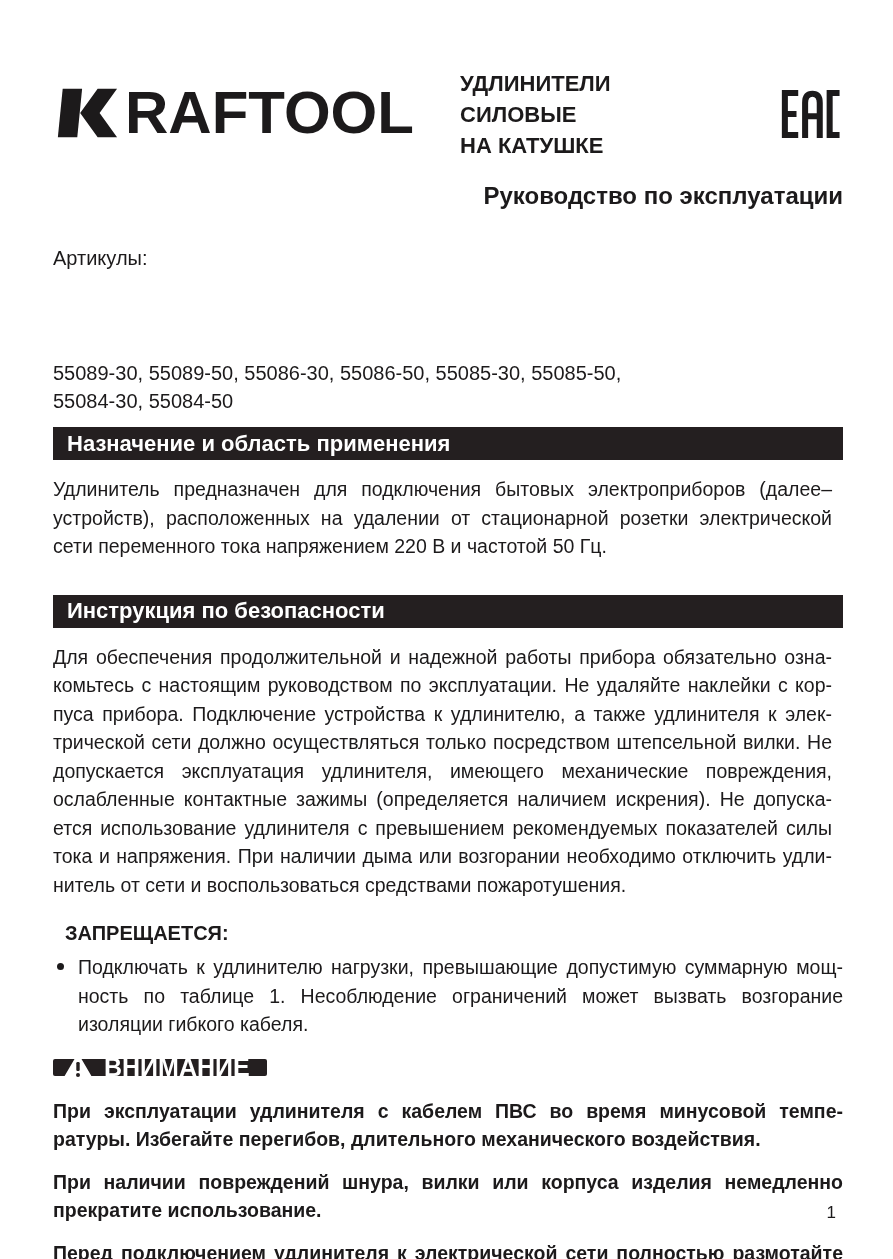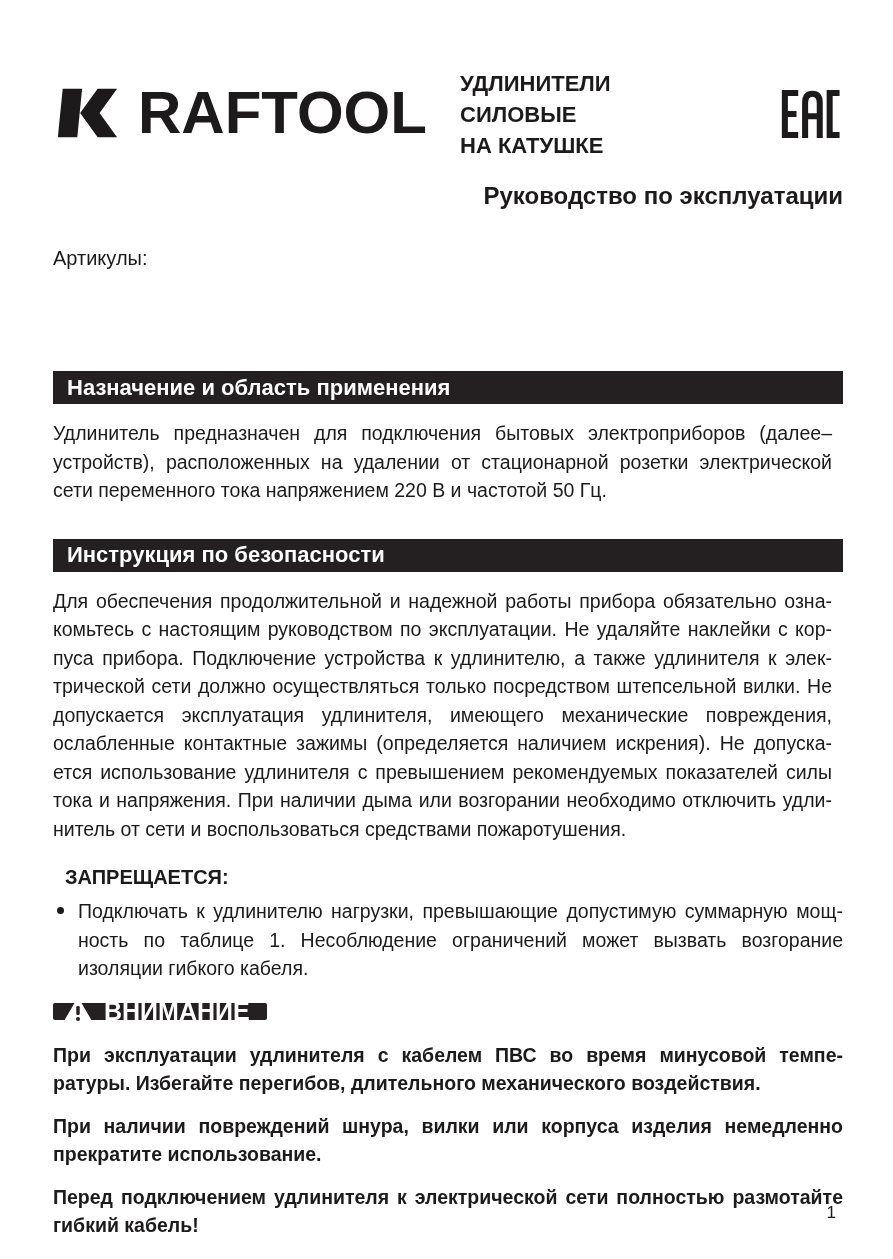--- a/index.html
+++ b/index.html
@@ -12,21 +12,21 @@
     background: #ffffff;
     font-family: "Liberation Sans", "DejaVu Sans", sans-serif;
     color: #1c1a1b;
     overflow: hidden;
   }
 
   
   .header { position: relative; height: 243px; }
   .logo {
     position: absolute; left: 0; top: 88px;
-    display: flex; align-items: center; gap: 19px;
+    display: flex; align-items: center; gap: 6px;
   }
   .logo-k { display: block; }
   .logo-text {
     font-size: 60px; font-weight: 900; letter-spacing: 0px;
     line-height: 50px; color: #1c1a1b;
   }
   .product-title {
     position: absolute; left: 407px; top: 68px; margin: 0;
     font-size: 22px; font-weight: bold; line-height: 31px; color: #1c1a1b;
   }
@@ -122,20 +122,22 @@
         </g>
       </svg>
     </div>
 
     <h2 class="subtitle">Руководство по эксплуатации</h2>
   </header>
 
   <div class="articles">
     <span class="articles-label">Артикулы:</span>
     <span class="articles-lines">
+      <span>55089-30, 55089-50, 55086-30, 55086-50, 55085-30, 55085-50,</span>
+      <span>55084-30, 55084-50</span>
     </span>
   </div>
 
   <section>
     <div class="bar bar1">
       <span>Назначение и область применения</span>
     </div>
     <p class="body-text">Удлинитель предназначен для подключения бытовых электроприборов (далее– устройств), расположенных на удалении от стационарной розетки электрической сети переменного тока напряжением 220&nbsp;В и частотой 50&nbsp;Гц.</p>
   </section>
 

